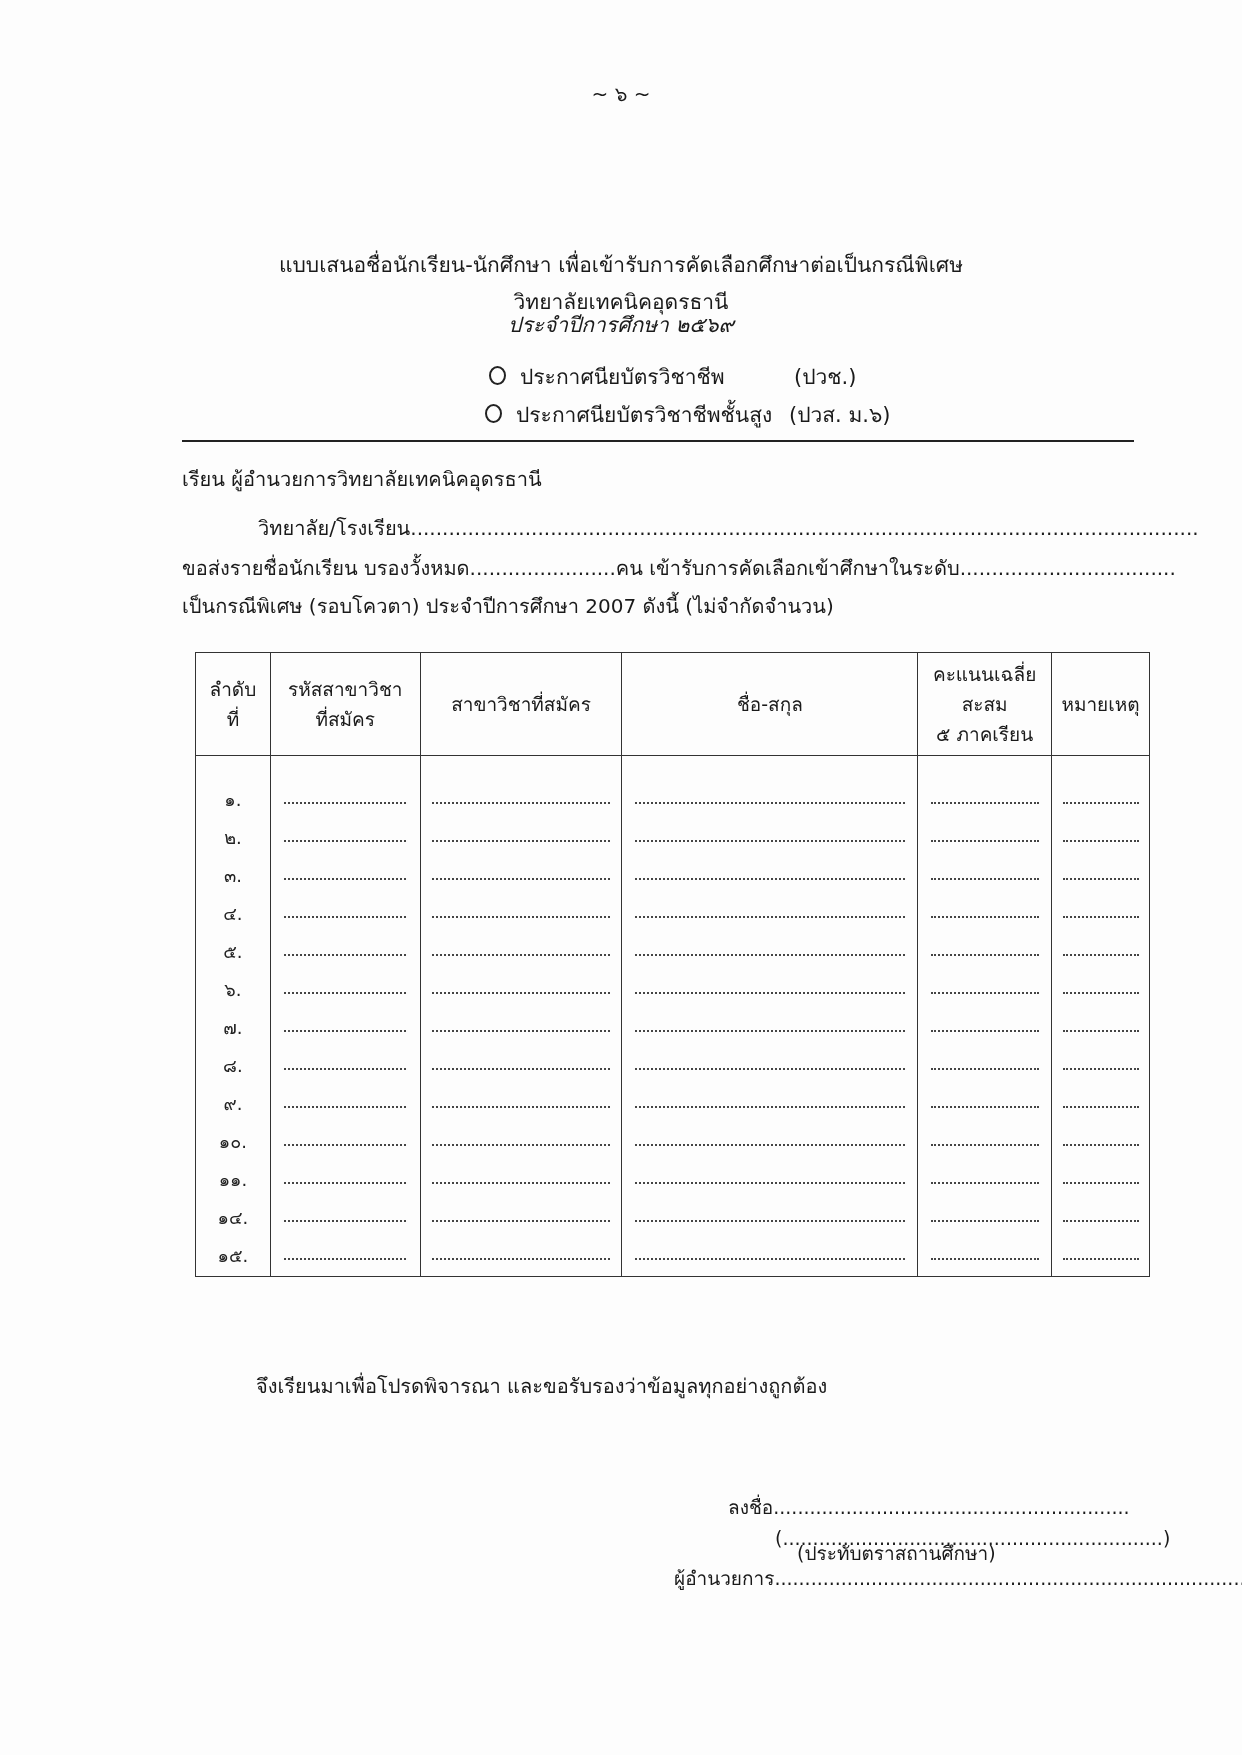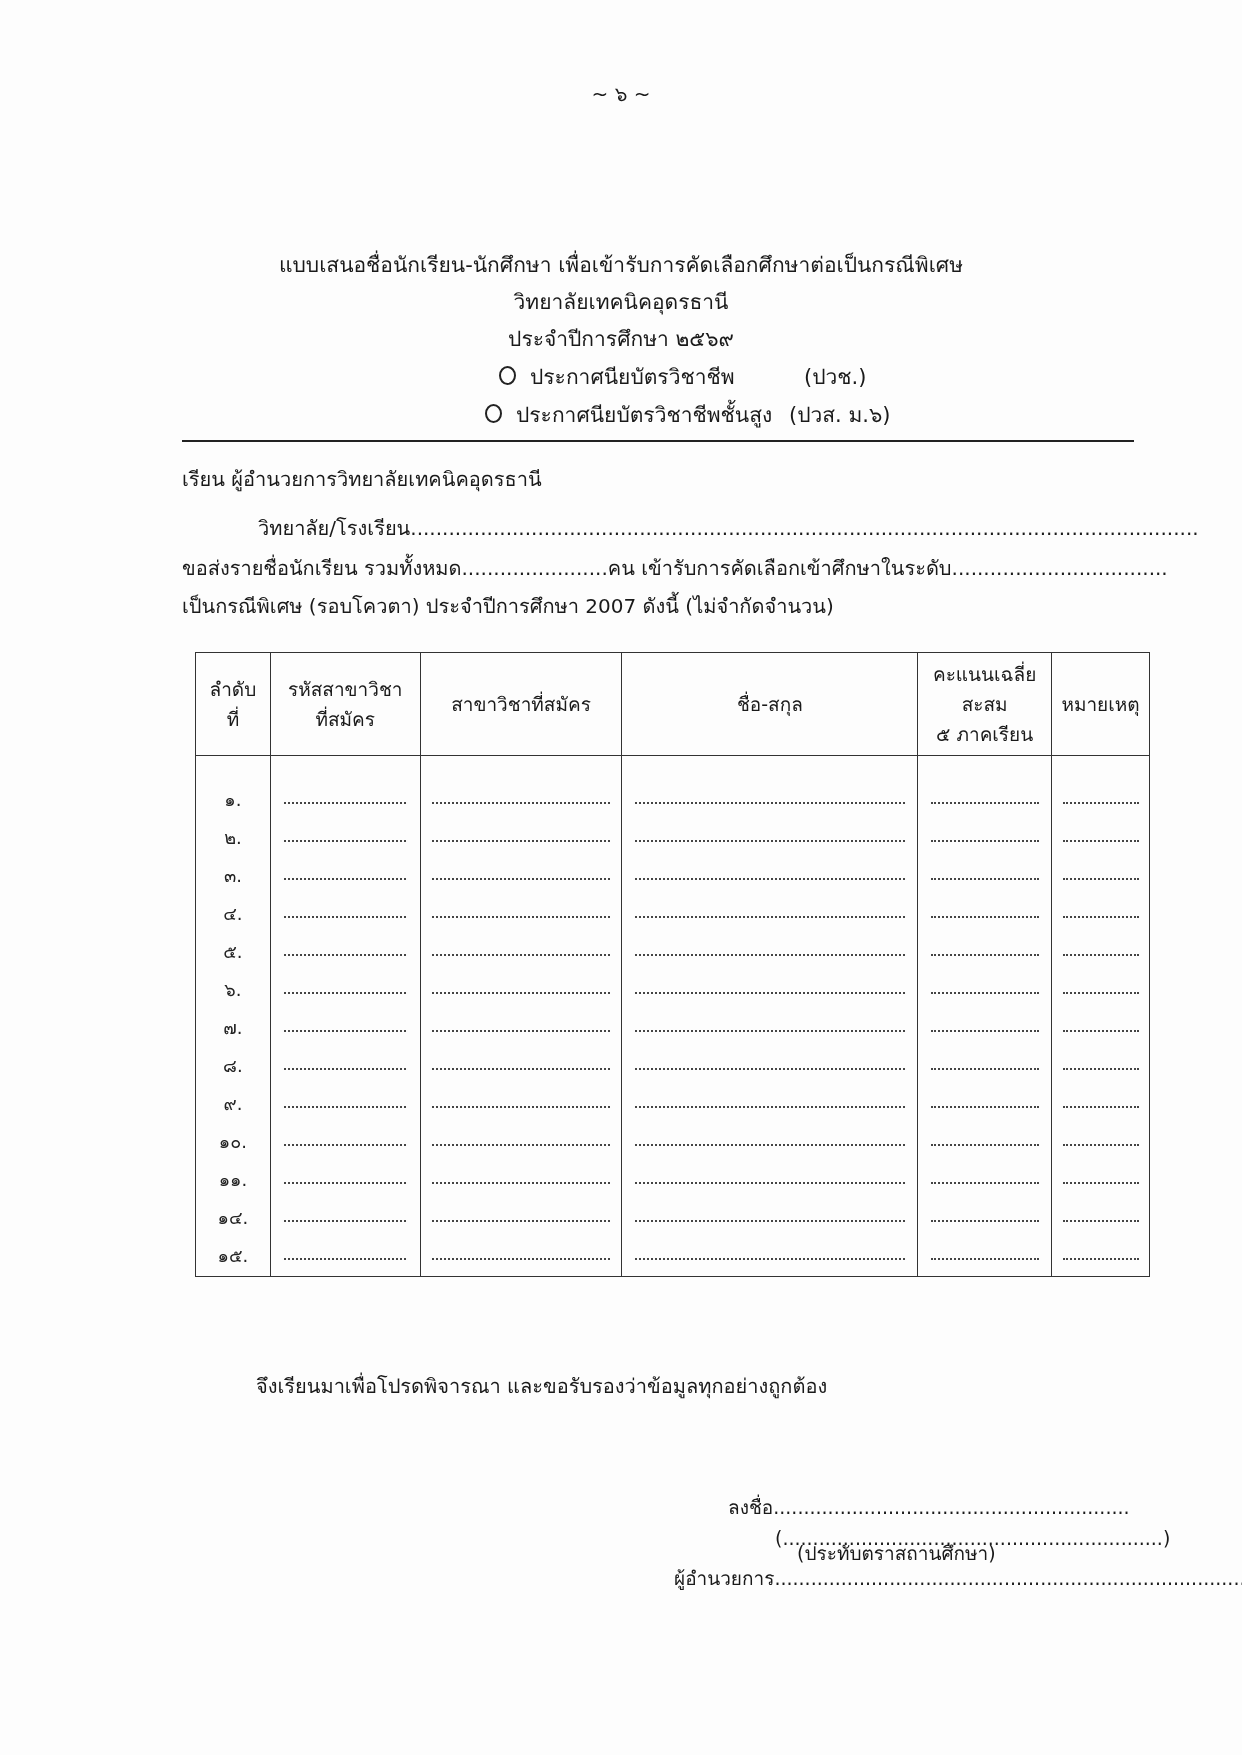--- a/index.html
+++ b/index.html
@@ -23,41 +23,41 @@
   .closing { top:1370px; left:256px; font-size:20px; }
   .sig { font-size:19px; }
 </style>
 </head>
 <body>
 
 <div class="abs pageno">~ ๖ ~</div>
 
 <div class="abs title" style="top:248px;">แบบเสนอชื่อนักเรียน-นักศึกษา เพื่อเข้ารับการคัดเลือกศึกษาต่อเป็นกรณีพิเศษ</div>
 <div class="abs title" style="top:285px;">วิทยาลัยเทคนิคอุดรธานี</div>
-<div class="abs title" style="top:322px;">ประจำปีการศึกษา  ๒๕๖๙</div>
+<div class="abs title" style="top:308px;font-style:italic;">ประจำปีการศึกษา  ๒๕๖๙</div>
 
-<div class="abs opt" style="top:360px; left:499px;">
+<div class="abs opt" style="top:360px; left:489px;">
   <span class="circle"></span><span>ประกาศนียบัตรวิชาชีพ</span>
   <span style="position:absolute; left:305px;">(ปวช.)</span>
 </div>
 <div class="abs opt" style="top:398px; left:485px;">
   <span class="circle"></span><span>ประกาศนียบัตรวิชาชีพชั้นสูง</span>
   <span style="margin-left:10px;">(ปวส. ม.๖)</span>
 </div>
 
 <div class="abs rule"></div>
 
 <div class="abs body-line" style="top:463px; left:182px;">เรียน  ผู้อำนวยการวิทยาลัยเทคนิคอุดรธานี</div>
 
 <div class="abs body-line" style="top:512px; left:258px;">
   <span>วิทยาลัย/โรงเรียน</span><span class="dots">............................................................................................................................</span>
 </div>
 
 <div class="abs body-line" style="top:552px; left:182px;">
-  <span>ขอส่งรายชื่อนักเรียน รวมทั้งหมด</span><span class="dots">.......................</span><span>คน  เข้ารับการคัดเลือกเข้าศึกษาในระดับ</span><span class="dots">..................................</span>
+  <span>ขอส่งรายชื่อนักเรียน บรองวั้งหมด</span><span class="dots">.......................</span><span>คน  เข้ารับการคัดเลือกเข้าศึกษาในระดับ</span><span class="dots">..................................</span>
 </div>
 
 <div class="abs body-line" style="top:590px; left:182px;">เป็นกรณีพิเศษ (รอบโควตา) ประจำปีการศึกษา  2007  ดังนี้ (ไม่จำกัดจำนวน)</div>
 
 <table>
   <colgroup>
     <col style="width:75px">
       <col style="width:150px">
       <col style="width:202px">
       <col style="width:296px">

